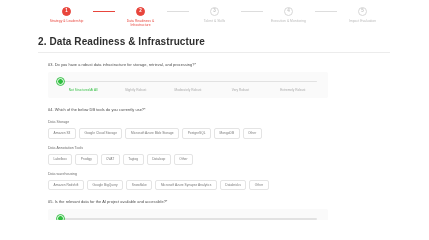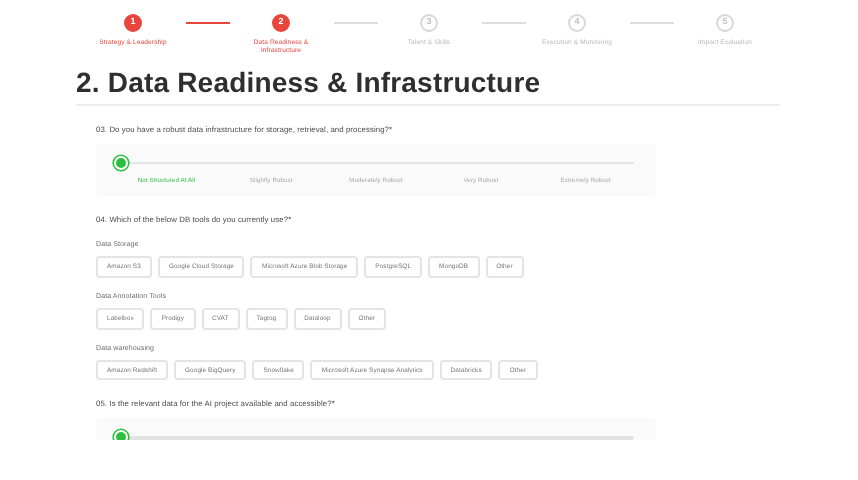--- a/index.html
+++ b/index.html
@@ -79,21 +79,21 @@
   }
   .connector.done { background: #e8453c; }
   .connector.todo { background: #dddddd; }
 
   
   .section-head {
     margin: 8px 0 0 38px;
     width: 352px;
   }
   .section-title {
-    font-size: 14px;
+    font-size: 10px;
     line-height: 11px;
     font-weight: bold;
     color: #2f2f2f;
     letter-spacing: 0.1px;
   }
   .section-rule {
     margin-top: 5px;
     height: 1px;
     background: #ececec;
     width: 352px;

